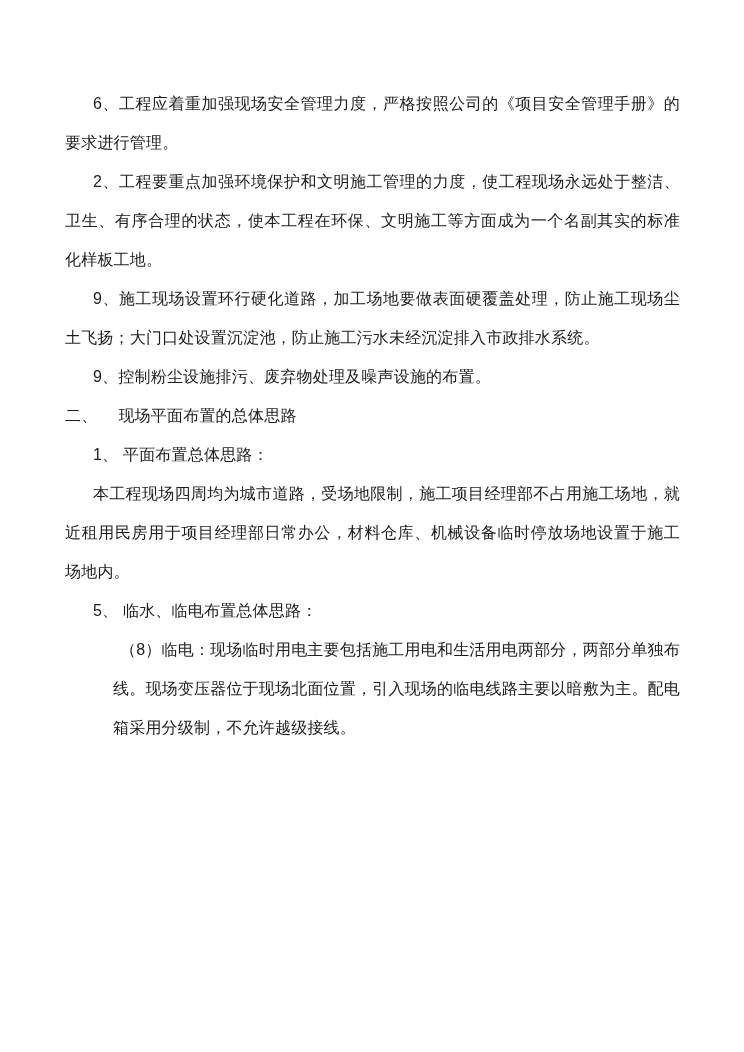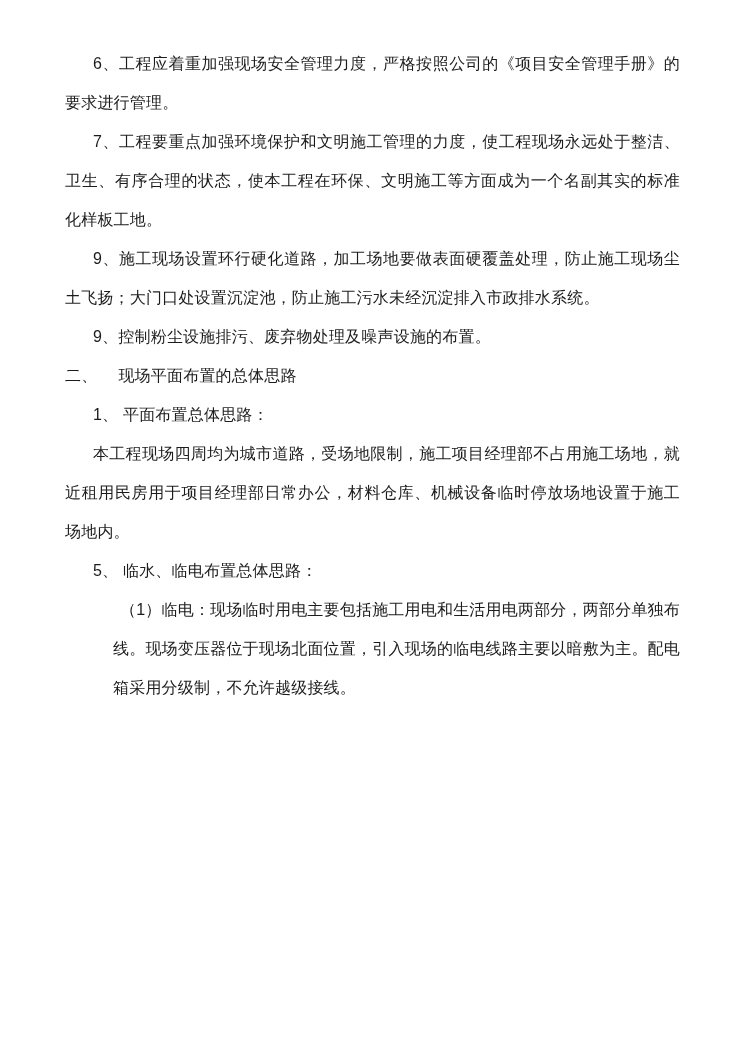--- a/index.html
+++ b/index.html
@@ -11,21 +11,21 @@
     height: 1052px;
     background: #ffffff;
     overflow: hidden;
     font-family: "Liberation Sans", "DejaVu Sans", sans-serif;
   }
   .page {
     box-sizing: border-box;
     width: 601px;
     height: 1052px;
     background: #ffffff;
-    padding: 44px 64px 0 65px;
+    padding: 84px 64px 0 65px;
     color: #1c1c1c;
   }
   .doc-body {
     width: 615px;
     font-size: 16px;
     line-height: 39px;
     letter-spacing: 0.2px;
   }
   .para {
     margin: 0;
@@ -44,22 +44,22 @@
   .para.heading .heading-title {
     margin-left: 21px;
   }
 </style>
 </head>
 <body>
 
 <div class="page">
   <div class="doc-body" id="doc-body">
       <p class="para body">6、工程应着重加强现场安全管理力度，严格按照公司的《项目安全管理手册》的要求进行管理。</p>
-      <p class="para body">7、工程要重点加强环境保护和文明施工管理的力度，使工程现场永远处于整洁、卫生、有序合理的状态，使本工程在环保、文明施工等方面成为一个名副其实的标准化样板工地。</p>
+      <p class="para body">2、工程要重点加强环境保护和文明施工管理的力度，使工程现场永远处于整洁、卫生、有序合理的状态，使本工程在环保、文明施工等方面成为一个名副其实的标准化样板工地。</p>
       <p class="para body">9、施工现场设置环行硬化道路，加工场地要做表面硬覆盖处理，防止施工现场尘土飞扬；大门口处设置沉淀池，防止施工污水未经沉淀排入市政排水系统。</p>
       <p class="para body">9、控制粉尘设施排污、废弃物处理及噪声设施的布置。</p>
       <p class="para heading"><span class="heading-number">二、</span><span class="heading-title">现场平面布置的总体思路</span></p>
       <p class="para body">1、 平面布置总体思路：</p>
       <p class="para body">本工程现场四周均为城市道路，受场地限制，施工项目经理部不占用施工场地，就近租用民房用于项目经理部日常办公，材料仓库、机械设备临时停放场地设置于施工场地内。</p>
       <p class="para body">5、 临水、临电布置总体思路：</p>
-      <p class="para sub">（1）临电：现场临时用电主要包括施工用电和生活用电两部分，两部分单独布线。现场变压器位于现场北面位置，引入现场的临电线路主要以暗敷为主。配电箱采用分级制，不允许越级接线。</p>
+      <p class="para sub">（8）临电：现场临时用电主要包括施工用电和生活用电两部分，两部分单独布线。现场变压器位于现场北面位置，引入现场的临电线路主要以暗敷为主。配电箱采用分级制，不允许越级接线。</p>
     </div>
 </div>
 
 </body></html>

